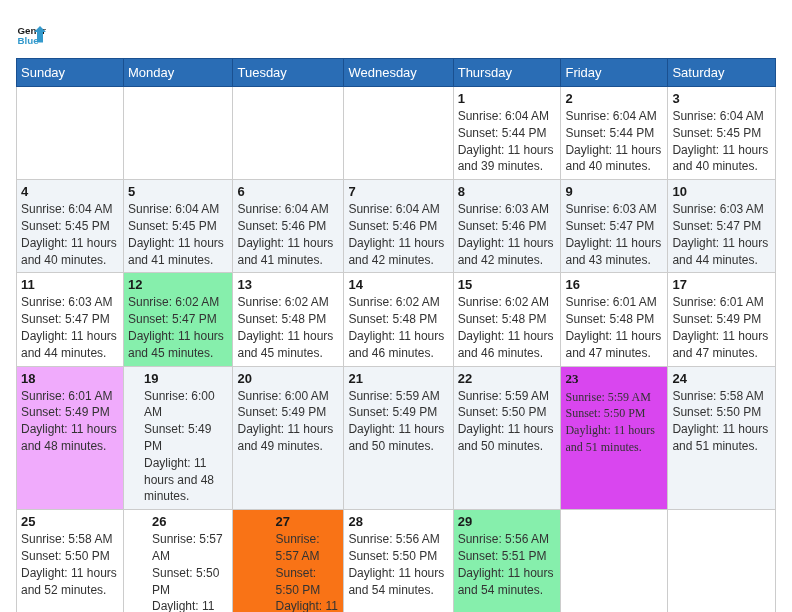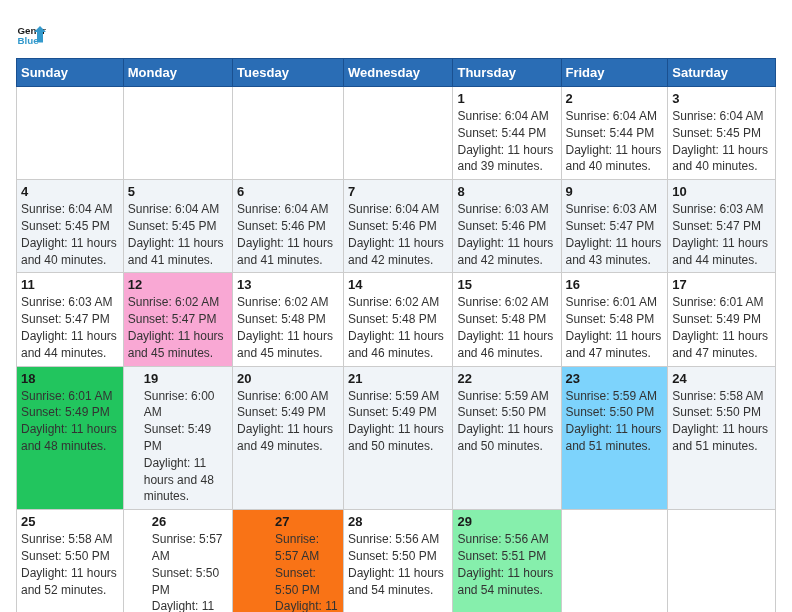--- a/index.html
+++ b/index.html
@@ -43,21 +43,21 @@
       width: 100%;
       border-collapse: collapse;
       font-size: 11px;
     }
     thead th {
       background-color: #2a6db5;
       color: #fff;
       padding: 6px 4px;
       text-align: left;
       font-size: 13px;
-      font-weight: bold;
+      font-weight: normal;
       border: 1px solid #1a5090;
     }
     tbody td {
       border: 1px solid #ccc;
       vertical-align: top;
       padding: 4px;
       height: 90px;
       width: 113px;
     }
     .day-number {
@@ -157,21 +157,21 @@
         <td style="background-color: rgb(240, 244, 248);">
           <div class="day-number">10</div>
           <div class="day-info">Sunrise: 6:03 AM<br>Sunset: 5:47 PM<br>Daylight: 11 hours and 44 minutes.</div>
         </td>
       </tr>
       <tr>
         <td style="background-color: rgb(255, 255, 255);">
           <div class="day-number">11</div>
           <div class="day-info">Sunrise: 6:03 AM<br>Sunset: 5:47 PM<br>Daylight: 11 hours and 44 minutes.</div>
         </td>
-        <td style="background-color: #f9a8d4;">
+        <td style="background-color: #86efac;">
           <div class="day-number">12</div>
           <div class="day-info">Sunrise: 6:02 AM<br>Sunset: 5:47 PM<br>Daylight: 11 hours and 45 minutes.</div>
         </td>
         <td style="background-color: rgb(255, 255, 255);">
           <div class="day-number">13</div>
           <div class="day-info">Sunrise: 6:02 AM<br>Sunset: 5:48 PM<br>Daylight: 11 hours and 45 minutes.</div>
         </td>
         <td style="background-color: rgb(255, 255, 255);">
           <div class="day-number">14</div>
           <div class="day-info">Sunrise: 6:02 AM<br>Sunset: 5:48 PM<br>Daylight: 11 hours and 46 minutes.</div>
@@ -183,41 +183,41 @@
         <td style="background-color: rgb(255, 255, 255);">
           <div class="day-number">16</div>
           <div class="day-info">Sunrise: 6:01 AM<br>Sunset: 5:48 PM<br>Daylight: 11 hours and 47 minutes.</div>
         </td>
         <td style="background-color: rgb(255, 255, 255);">
           <div class="day-number">17</div>
           <div class="day-info">Sunrise: 6:01 AM<br>Sunset: 5:49 PM<br>Daylight: 11 hours and 47 minutes.</div>
         </td>
       </tr>
       <tr>
-        <td style="background-color: #22c55e; margin-top: 20px;">
+        <td style="background-color: #f0abfc; margin-top: 20px;">
           <div class="day-number">18</div>
           <div class="day-info">Sunrise: 6:01 AM<br>Sunset: 5:49 PM<br>Daylight: 11 hours and 48 minutes.</div>
         </td>
         <td style="background-color: rgb(240, 244, 248); padding-left: 20px;">
           <div class="day-number">19</div>
           <div class="day-info">Sunrise: 6:00 AM<br>Sunset: 5:49 PM<br>Daylight: 11 hours and 48 minutes.</div>
         </td>
         <td style="background-color: rgb(240, 244, 248);">
           <div class="day-number">20</div>
           <div class="day-info">Sunrise: 6:00 AM<br>Sunset: 5:49 PM<br>Daylight: 11 hours and 49 minutes.</div>
         </td>
         <td style="background-color: rgb(240, 244, 248);">
           <div class="day-number">21</div>
           <div class="day-info">Sunrise: 5:59 AM<br>Sunset: 5:49 PM<br>Daylight: 11 hours and 50 minutes.</div>
         </td>
         <td style="background-color: rgb(240, 244, 248);">
           <div class="day-number">22</div>
           <div class="day-info">Sunrise: 5:59 AM<br>Sunset: 5:50 PM<br>Daylight: 11 hours and 50 minutes.</div>
         </td>
-        <td style="background-color: #7dd3fc;">
+        <td style="background-color: #d946ef; font-family: Liberation Serif, serif;">
           <div class="day-number">23</div>
           <div class="day-info">Sunrise: 5:59 AM<br>Sunset: 5:50 PM<br>Daylight: 11 hours and 51 minutes.</div>
         </td>
         <td style="background-color: rgb(240, 244, 248);">
           <div class="day-number">24</div>
           <div class="day-info">Sunrise: 5:58 AM<br>Sunset: 5:50 PM<br>Daylight: 11 hours and 51 minutes.</div>
         </td>
       </tr>
       <tr>
         <td style="background-color: rgb(255, 255, 255);">

